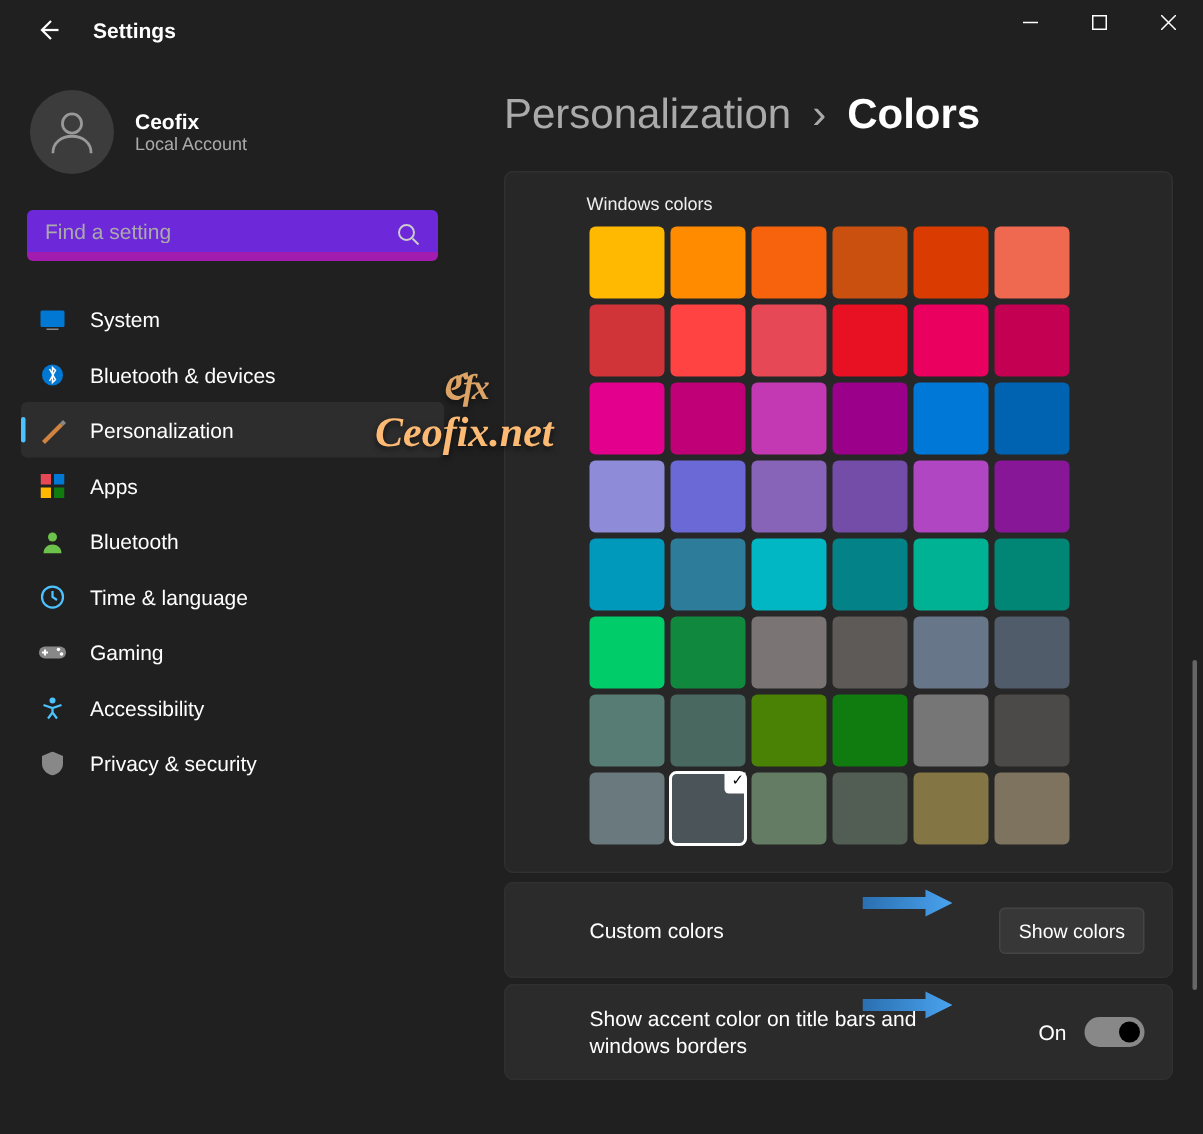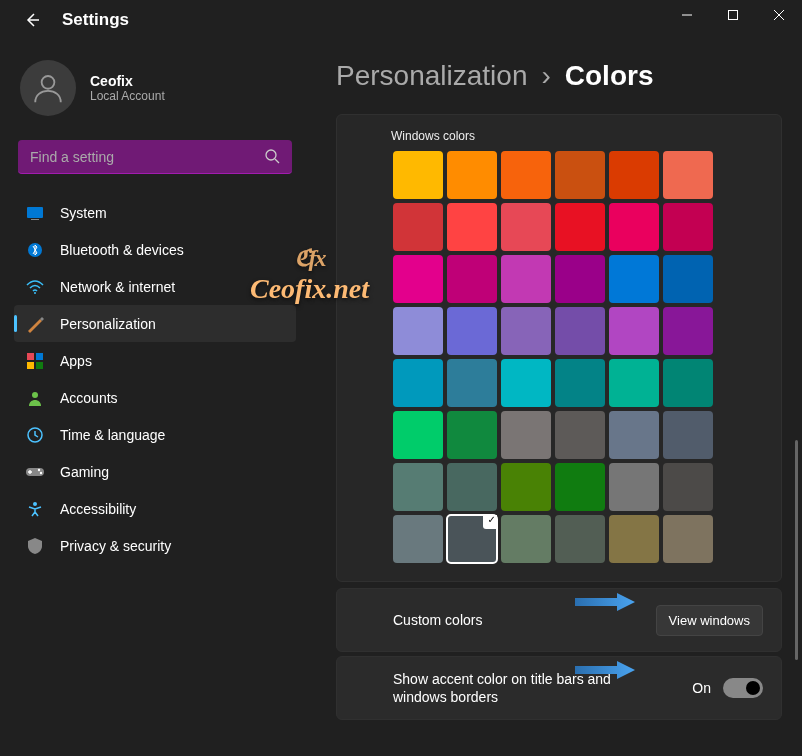--- a/index.html
+++ b/index.html
@@ -1,29 +1,29 @@
 <!DOCTYPE html>
 <html><head>
   <meta charset="utf-8">
   <style>
     * { margin: 0; padding: 0; box-sizing: border-box; }
     body { width: 802px; height: 756px; background: #202020; font-family: "Segoe UI", Arial, sans-serif; color: #fff; overflow: hidden; position: relative; }
     .titlebar { height: 40px; display: flex; align-items: center; padding-left: 20px; }
     .back-btn { width: 24px; height: 24px; display: flex; align-items: center; justify-content: center; margin-right: 18px; cursor: pointer; }
-    .title { font-size: 17px; font-weight: 600; }
+    .title { font-size: 14px; font-weight: 600; }
     .win-controls { position: absolute; top: 0; right: 0; display: flex; }
     .win-btn { width: 46px; height: 30px; display: flex; align-items: center; justify-content: center; cursor: pointer; }
     .content-wrap { display: flex; height: calc(100% - 40px); }
     .sidebar { width: 310px; padding: 10px 14px 22px 14px; }
     .user-row { display: flex; align-items: center; padding: 10px 6px 24px 6px; }
     .avatar { width: 56px; height: 56px; border-radius: 50%; background: #3c3c3c; display: flex; align-items: center; justify-content: center; margin-right: 14px; }
     .user-name { font-size: 14px; font-weight: 600; }
     .user-sub { font-size: 12px; color: #aaa; }
     .search-box { position: relative; margin: 0 4px 20px 4px; }
-    .search-input { width: 100%; height: 34px; background: #701a75; border: none; border-bottom: 1px solid #a21caf; border-radius: 4px; padding: 0 38px 0 12px; font-size: 14px; color: #fff; font-family: inherit; }
+    .search-input { width: 100%; height: 34px; background: #6d28d9; border: none; border-bottom: 6px solid #a21caf; border-radius: 4px; padding: 0 38px 0 12px; font-size: 14px; color: #fff; font-family: inherit; }
     .search-input::placeholder { color: #aaa; }
     .search-icon { position: absolute; right: 12px; top: 8px; }
     .nav-list { list-style: none; }
     .nav-item { display: flex; align-items: center; height: 37px; padding-left: 12px; font-size: 14px; border-radius: 4px; cursor: pointer; position: relative; text-align: right; }
     .nav-item.active { background: #2d2d2d; }
     .nav-item.active::before { content: ""; position: absolute; left: 0; top: 10px; bottom: 10px; width: 3px; background: #4cc2ff; border-radius: 2px; }
     .nav-icon { width: 18px; height: 18px; margin-right: 16px; display: flex; align-items: center; justify-content: center; }
     .main { flex: 1; padding: 20px 20px 0 26px; overflow: hidden; }
     .breadcrumb { display: flex; align-items: center; gap: 14px; font-size: 28px; font-weight: 600; margin-bottom: 22px; }
     .bc-parent { color: #aaa; font-weight: 400; }
@@ -113,29 +113,20 @@
         </li>
         <li class="nav-item">
           <span class="nav-icon">
             <svg width="14" height="18" viewBox="0 0 14 18">
               <circle cx="7" cy="9" r="7" fill="#0078d4"></circle>
               <path d="M5 5 L9 12 L7 14 V4 L9 6 L5 13" stroke="#fff" fill="none" stroke-width="1"></path>
             </svg>
           </span>
           <span>Bluetooth &amp; devices</span>
         </li>
-        <li class="nav-item">
-          <span class="nav-icon">
-            <svg width="18" height="14" viewBox="0 0 18 14">
-              <path d="M1 5 Q9 -3 17 5 M4 8 Q9 3 14 8 M7 11 Q9 9 11 11" stroke="#3abff8" fill="none" stroke-width="1.6"></path>
-              <circle cx="9" cy="13" r="1" fill="#3abff8"></circle>
-            </svg>
-          </span>
-          <span>Network &amp; internet</span>
-        </li>
         <li class="nav-item active">
           <span class="nav-icon">
             <svg width="18" height="18" viewBox="0 0 18 18">
               <path d="M2 16 L14 4 L16 6 L4 18 Z" fill="#d0843f"></path>
               <path d="M14 4 L16 2 L18 4 L16 6 Z" fill="#888"></path>
             </svg>
           </span>
           <span>Personalization</span>
         </li>
         <li class="nav-item">
@@ -149,21 +140,21 @@
           </span>
           <span>Apps</span>
         </li>
         <li class="nav-item">
           <span class="nav-icon">
             <svg width="16" height="16" viewBox="0 0 16 16">
               <circle cx="8" cy="5" r="3" fill="#6cc24a"></circle>
               <path d="M2 16c0-4 3-6 6-6s6 2 6 6" fill="#6cc24a"></path>
             </svg>
           </span>
-          <span>Accounts</span>
+          <span>Bluetooth</span>
         </li>
         <li class="nav-item">
           <span class="nav-icon">
             <svg width="16" height="16" viewBox="0 0 16 16">
               <circle cx="8" cy="8" r="7" stroke="#4cc2ff" fill="none" stroke-width="1.5"></circle>
               <path d="M8 4 V8 L11 10" stroke="#4cc2ff" fill="none" stroke-width="1.5"></path>
             </svg>
           </span>
           <span>Time &amp; language</span>
         </li>
@@ -256,21 +247,21 @@
           </div>
           <div class="swatch" style="background: rgb(100, 124, 100);"></div>
           <div class="swatch" style="background: rgb(82, 94, 84);"></div>
           <div class="swatch" style="background: rgb(132, 117, 69);"></div>
           <div class="swatch" style="background: rgb(126, 115, 95);"></div>
         </div>
     </div>
 
     <div class="setting-row">
       <div class="setting-label">Custom colors</div>
-      <button class="view-btn">View windows</button>
+      <button class="view-btn">Show colors</button>
     </div>
 
 
     <div class="setting-row">
       <div class="setting-label">Show accent color on title bars and windows borders</div>
       <div class="toggle-group">
         <span class="toggle-state">On</span>
         <div class="toggle"></div>
       </div>
     </div>

